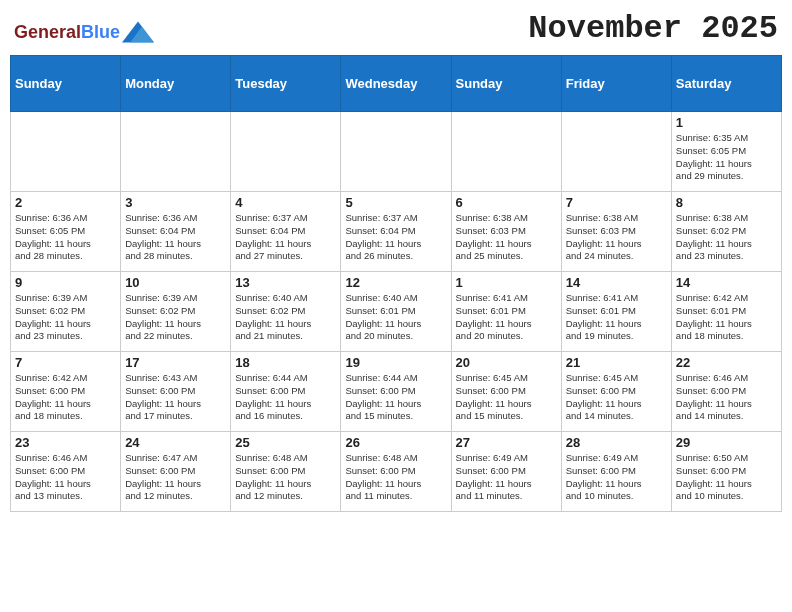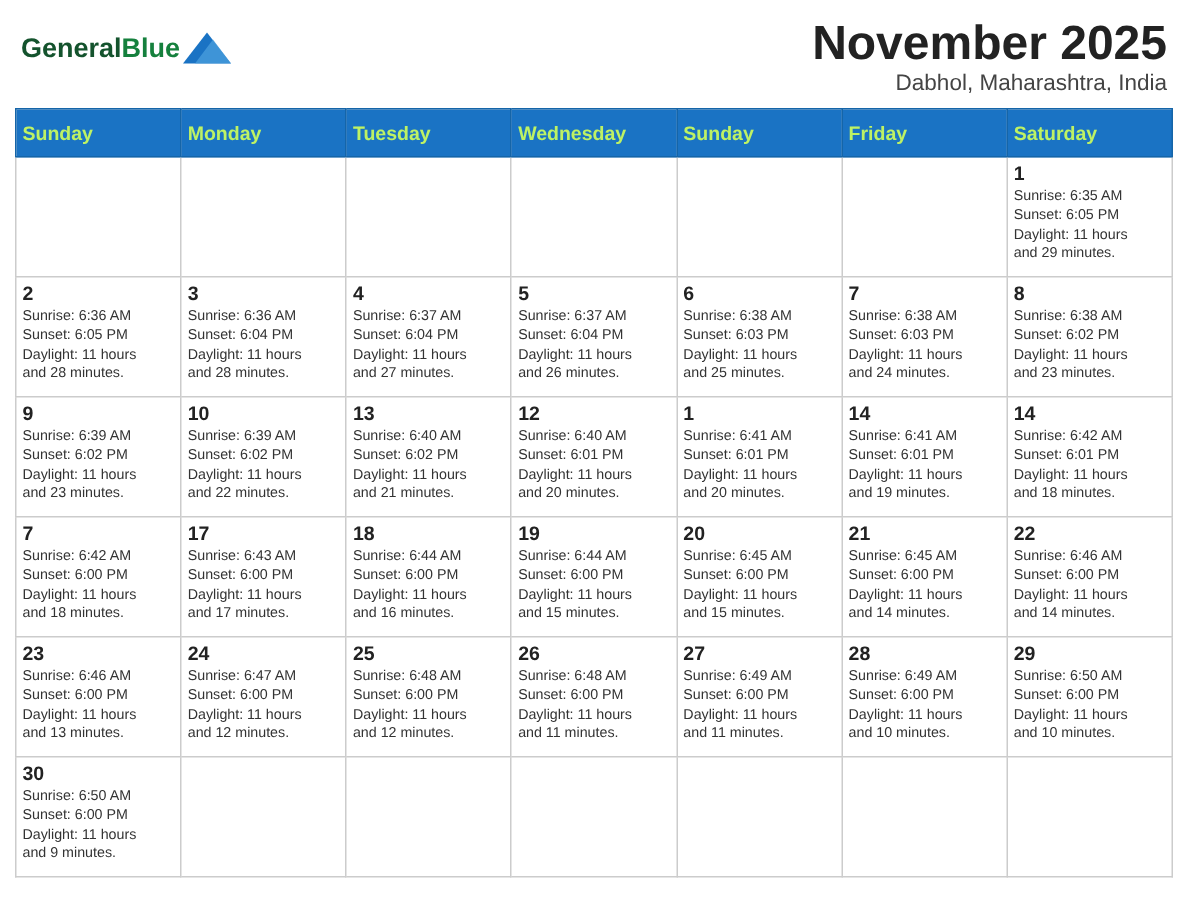--- a/index.html
+++ b/index.html
@@ -21,50 +21,51 @@
       display: flex;
       align-items: center;
       margin-top: 8px;
     }
     .logo-text {
       font-size: 18px;
       font-weight: bold;
       color: #333;
     }
     .logo-text span {
-      color: #14532d;
+      color: #7f1d1d;
     }
     .logo-icon {
       width: 32px;
       height: 28px;
       margin-left: 2px;
     }
     .title-block {
-      text-align: right;
+      text-align: center;
+      font-family: Liberation Mono, monospace;
     }
     .month-title {
       font-size: 32px;
       font-weight: bold;
       color: #222;
     }
     .location {
       font-size: 15px;
       color: #444;
     }
     .calendar {
       width: 100%;
       border-collapse: collapse;
       border: 1px solid #ccc;
     }
     .calendar thead tr th {
       background: #1a73c4;
-      color: #bef264;
+      color: #ffffff;
       font-size: 13px;
       font-weight: bold;
-      padding: 8px 4px;
+      padding: 20px 4px;
       text-align: left;
       border: 1px solid #1565a8;
     }
     .calendar tbody tr td {
       border: 1px solid #ccc;
       vertical-align: top;
       padding: 3px 4px;
       font-size: 10px;
       color: #333;
       background: #fff;
@@ -91,31 +92,30 @@
       height: 60px;
     }
   </style>
 </head>
 <body>
 
 <div class="header">
   <div class="logo">
     <div>
       <span class="logo-text">
-        <span>General</span><span style="color:#15803d;">Blue</span>
+        <span>General</span><span style="color:#3b82f6;">Blue</span>
       </span>
     </div>
     <svg class="logo-icon" viewBox="0 0 40 30" xmlns="http://www.w3.org/2000/svg">
       <polygon points="0,28 20,2 40,28" fill="#1a73c4"></polygon>
       <polygon points="10,28 25,8 40,28" fill="#4fa3e0" opacity="0.7"></polygon>
     </svg>
   </div>
   <div class="title-block">
     <div class="month-title">November 2025</div>
-    <div class="location">Dabhol, Maharashtra, India</div>
   </div>
 </div>
 
 <table class="calendar">
   <thead>
     <tr>
     <th>Sunday</th>
         <th>Monday</th>
         <th>Tuesday</th>
         <th>Wednesday</th>
@@ -250,26 +250,14 @@
         </td>
         <td>
           <span class="day-num">28</span>
           <div class="cell-info">Sunrise: 6:49 AM<br>Sunset: 6:00 PM<br>Daylight: 11 hours<br>and 10 minutes.</div>
         </td>
         <td>
           <span class="day-num">29</span>
           <div class="cell-info">Sunrise: 6:50 AM<br>Sunset: 6:00 PM<br>Daylight: 11 hours<br>and 10 minutes.</div>
         </td>
       </tr>
-      <tr class="last-row">
-        <td>
-          <span class="day-num">30</span>
-          <div class="cell-info">Sunrise: 6:50 AM<br>Sunset: 6:00 PM<br>Daylight: 11 hours<br>and 9 minutes.</div>
-        </td>
-        <td class="empty-cell"></td>
-        <td class="empty-cell"></td>
-        <td class="empty-cell"></td>
-        <td class="empty-cell"></td>
-        <td class="empty-cell"></td>
-        <td class="empty-cell"></td>
-      </tr>
     </tbody>
 </table>
 
 </body></html>

